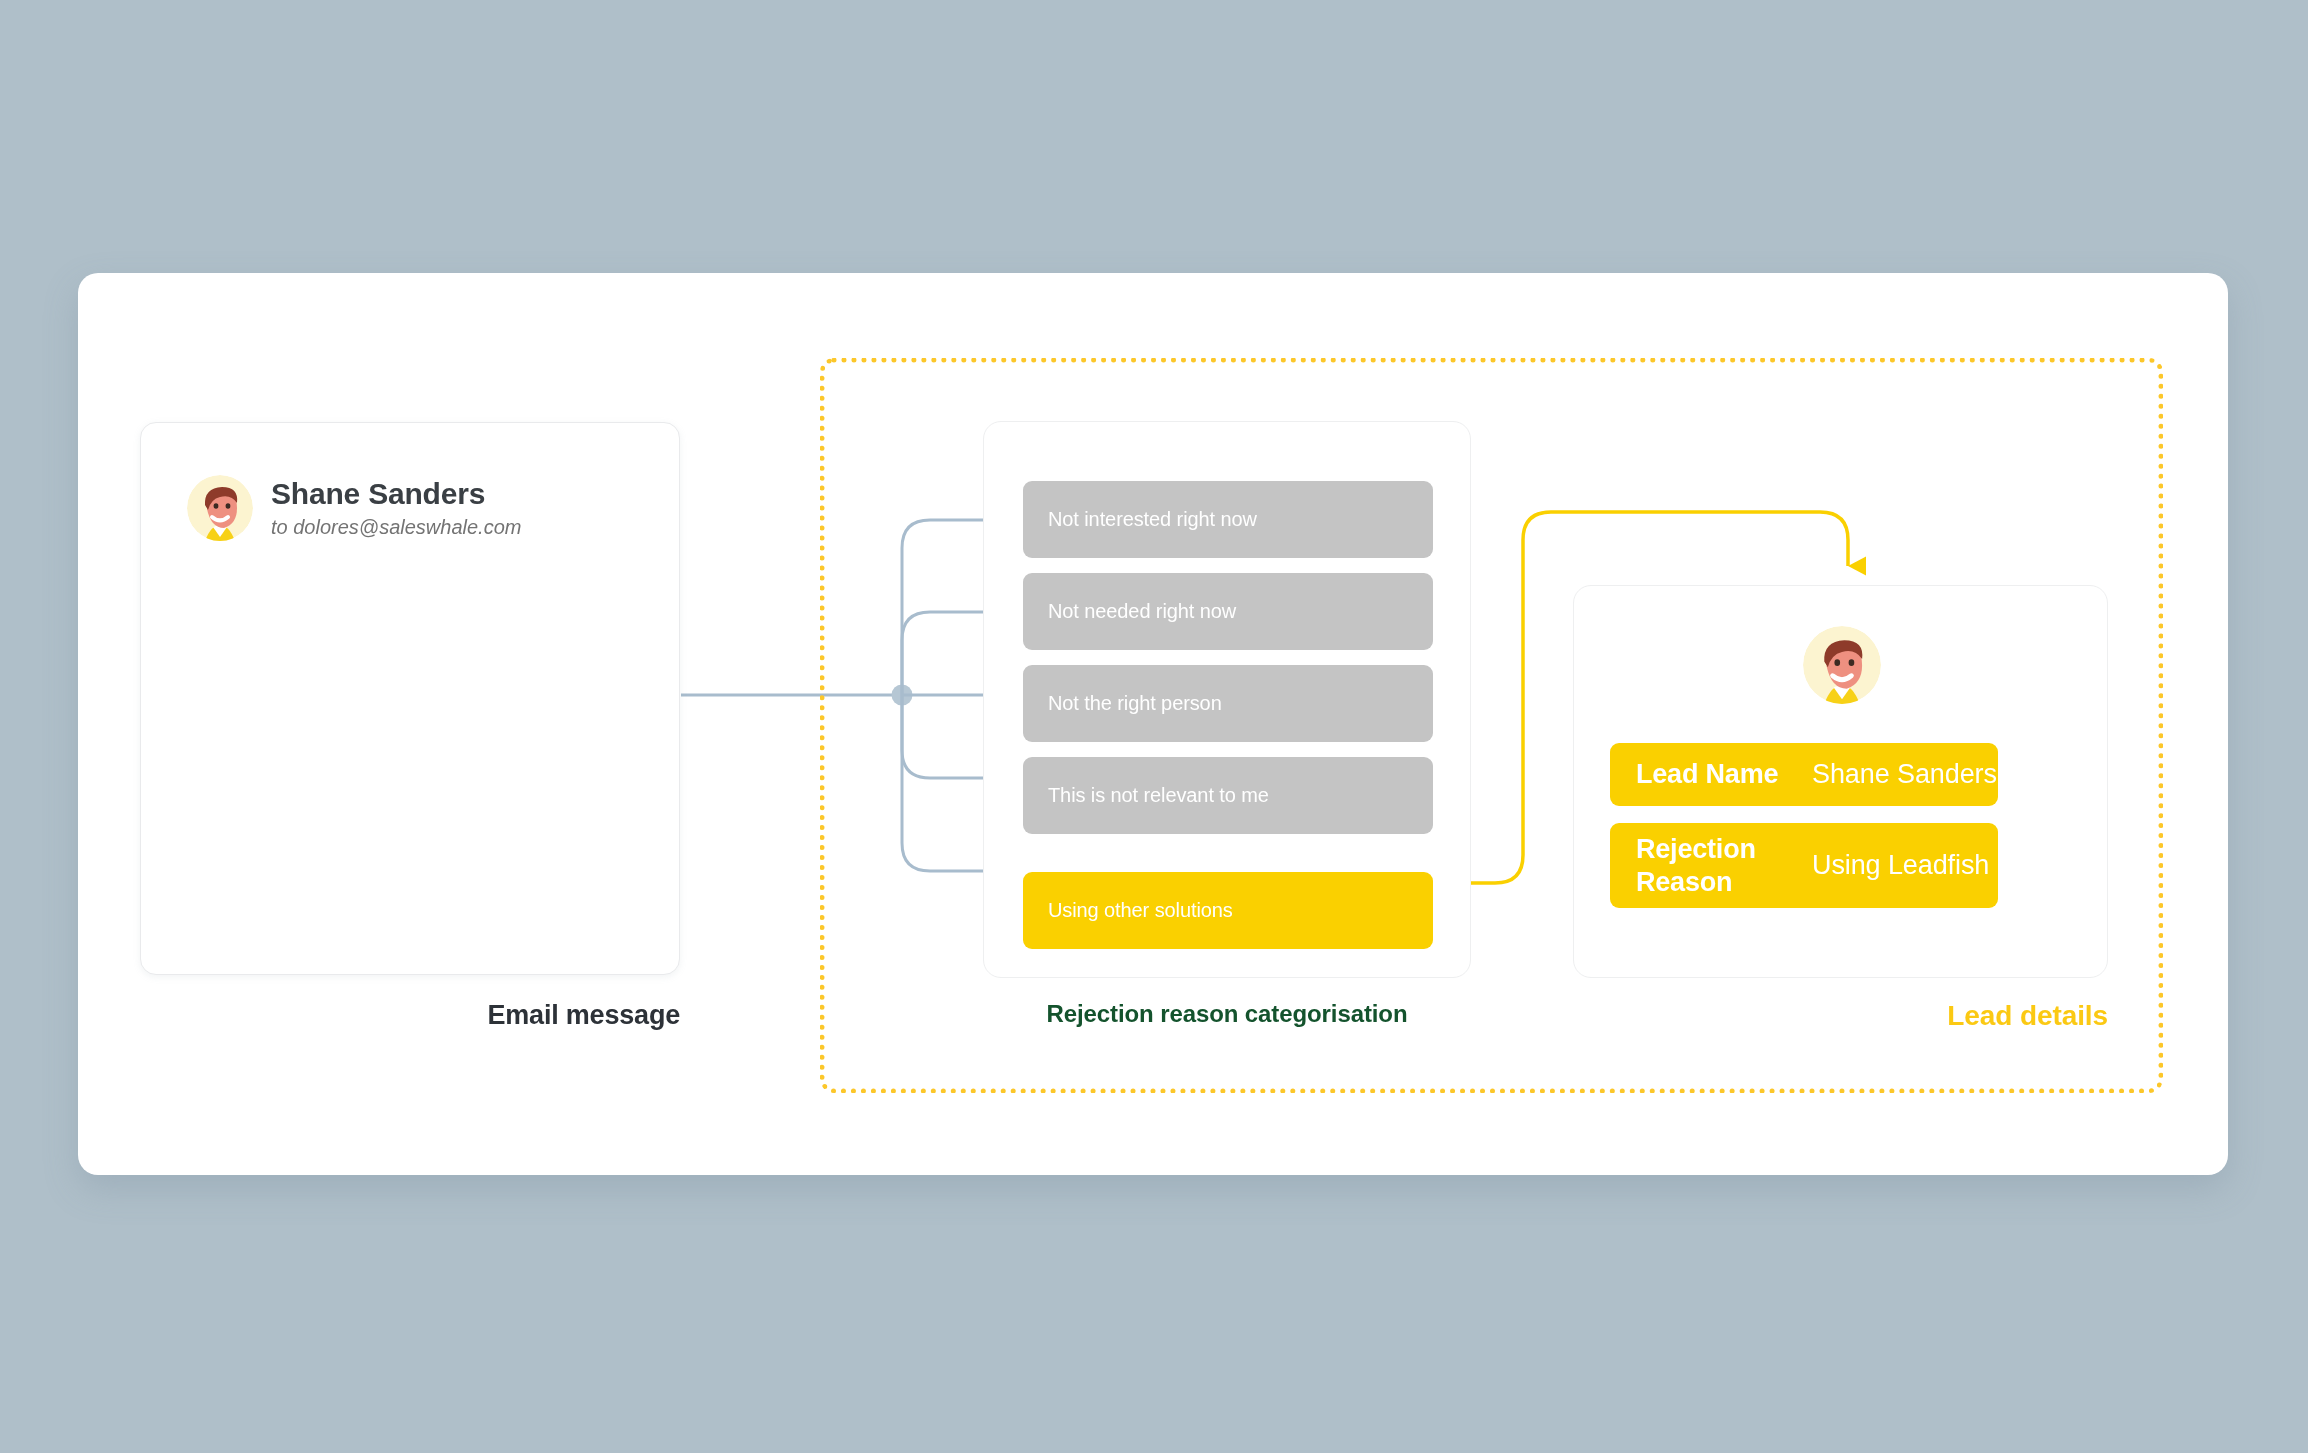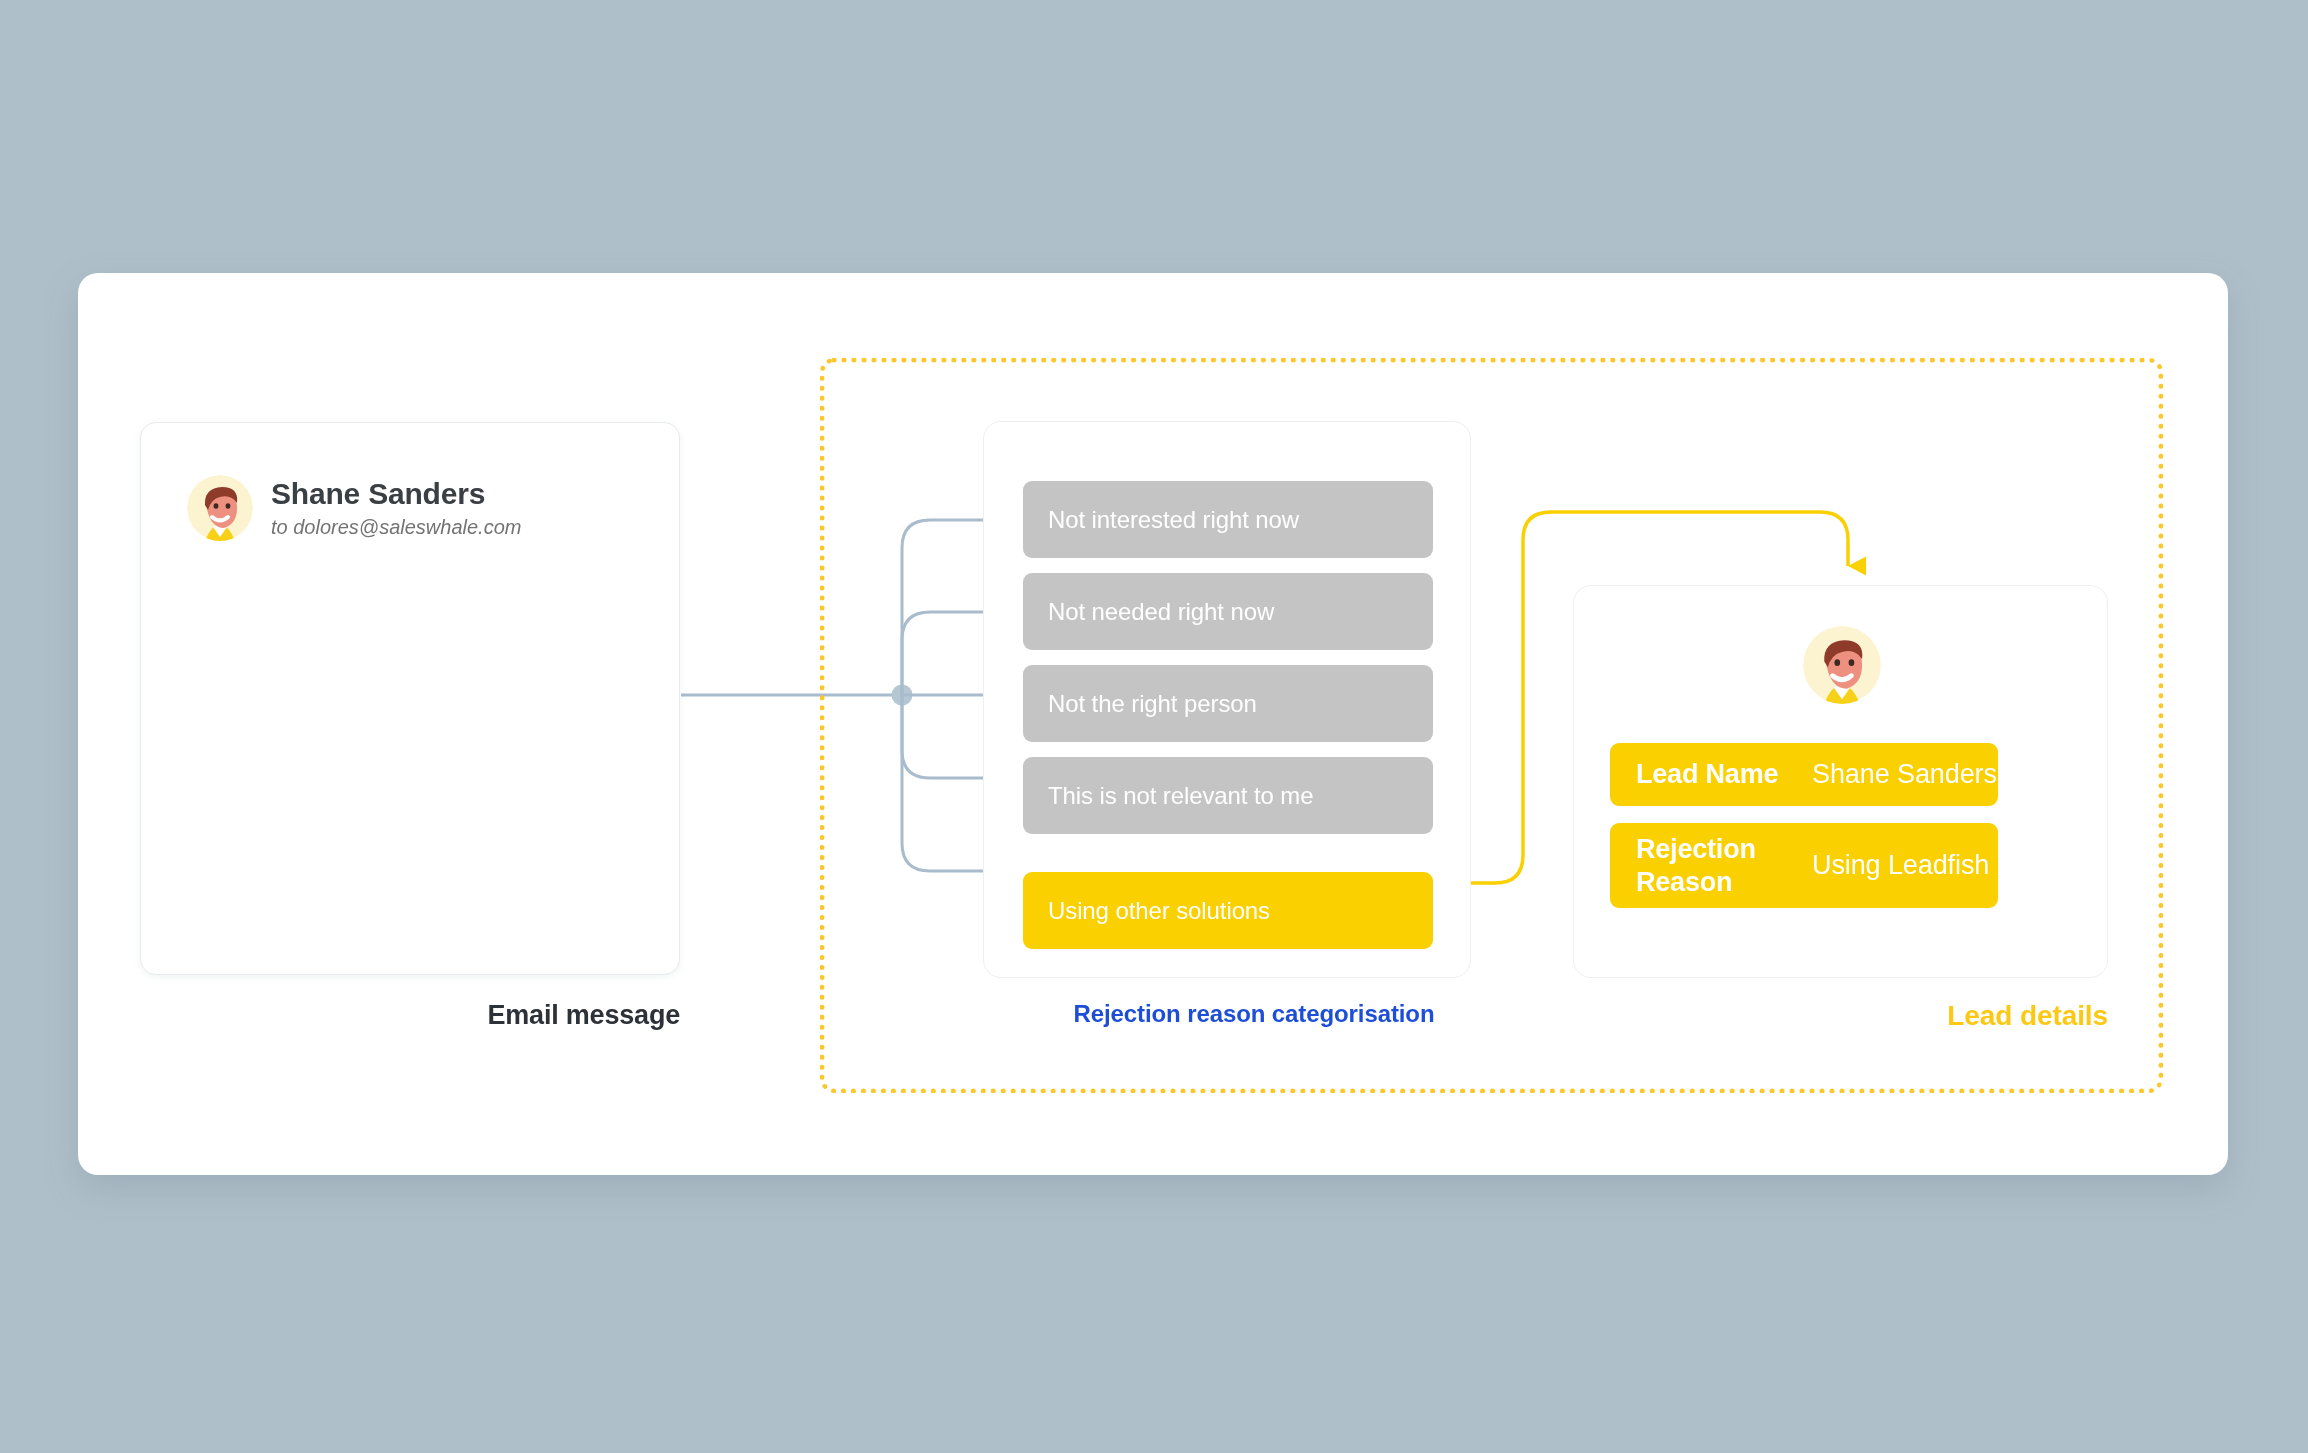--- a/index.html
+++ b/index.html
@@ -128,38 +128,38 @@
     top: 481px;
     width: 410px;
   }
 
   .reason-pill {
     width: 410px;
     height: 77px;
     border-radius: 9px;
     background: #c4c4c4;
     color: #ffffff;
-    font-size: 24px;
+    font-size: 20px;
     display: flex;
     align-items: center;
     padding-left: 25px;
     margin-bottom: 15px;
     letter-spacing: -0.1px;
   }
   .reason-pill.selected { background: #FAD000; margin-top: 38px; }
 
   #rejection-caption {
     position: absolute;
-    left: 1010px;
+    left: 983px;
     top: 1000px;
     width: 488px;
     text-align: center;
     font-size: 24px;
     font-weight: bold;
-    color: #1d4ed8;
+    color: #14532d;
     letter-spacing: -0.1px;
   }
 
   
   #lead-card {
     position: absolute;
     left: 1573px;
     top: 585px;
     width: 535px;
     height: 393px;

